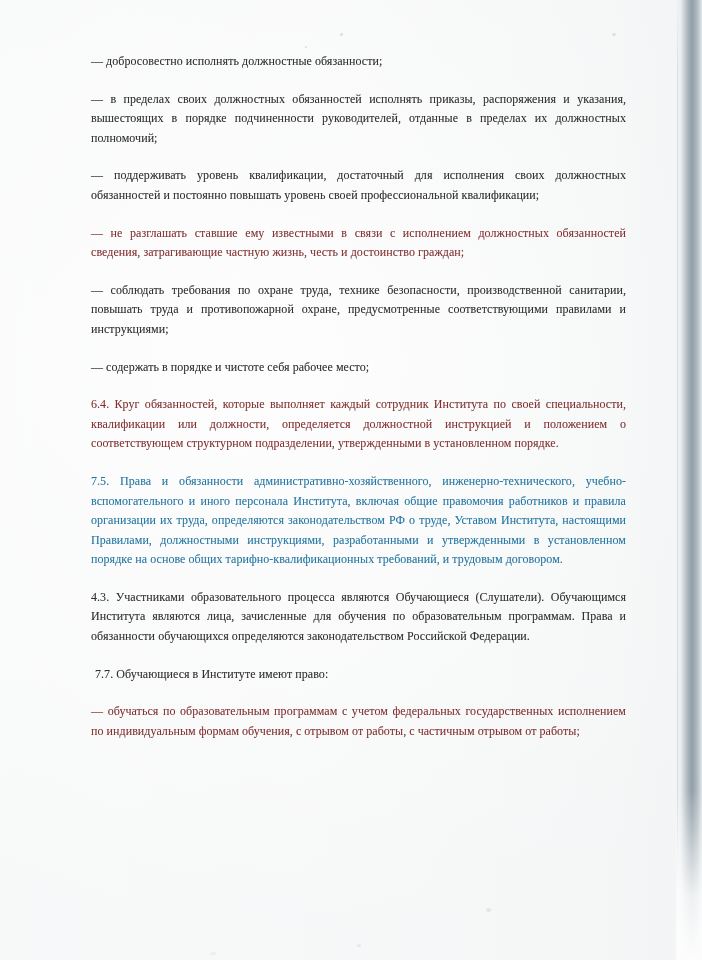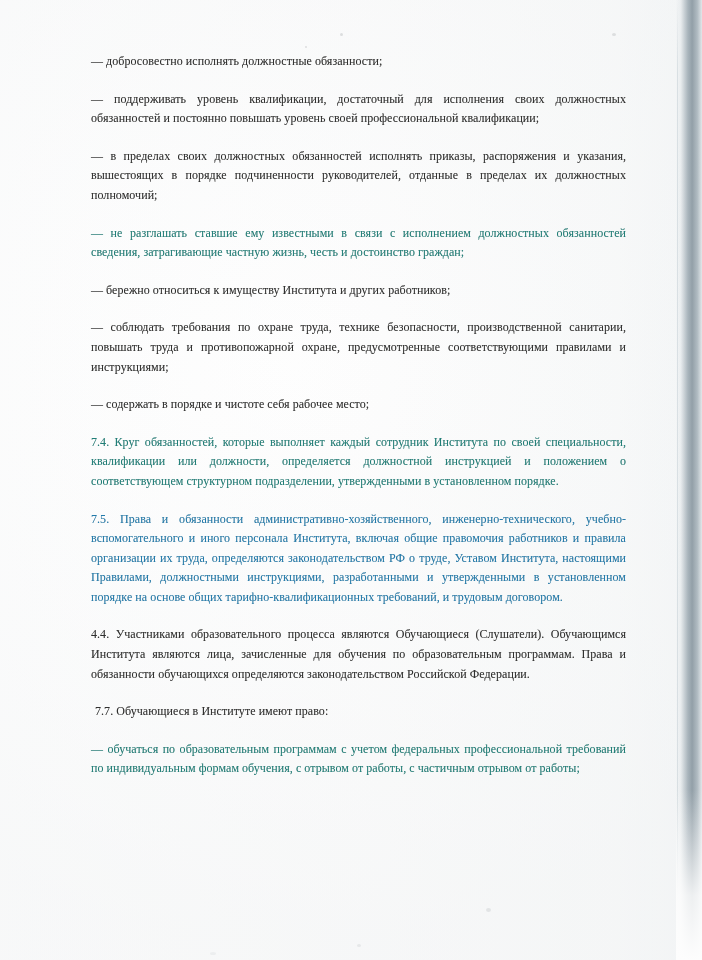--- a/index.html
+++ b/index.html
@@ -88,63 +88,62 @@
     
     color: #30302f;
     text-shadow: 0 0 0.45px rgba(60,60,60,0.30);
   }
   p.para:last-child { margin-bottom: 0; }
 
   p.numbered { text-indent: 0; }
   p.numbered-indent { padding-left: 4px; font-family: Liberation Serif, serif; }
 
   
-  p.faint { color: #0f766e; opacity: 0.93; }
+  p.faint { color: #7f1d1d; opacity: 0.93; }
   p.fainter { color: #0369a1; opacity: 0.88; }
 </style>
 </head>
 <body>
 
 <div class="page">
 
   <div class="paper-tone"></div>
 
   <div class="speck" style="left:340px; top:33px; width:3px; height:3px;"></div>
   <div class="speck" style="left:612px; top:33px; width:4px; height:3px;"></div>
   <div class="speck" style="left:305px; top:46px; width:2px; height:2px;"></div>
   <div class="speck" style="left:486px; top:908px; width:5px; height:4px; background:#e2e4e5;"></div>
   <div class="speck" style="left:357px; top:944px; width:4px; height:3px; background:#e6e8e9;"></div>
   <div class="speck" style="left:210px; top:952px; width:6px; height:3px; background:#eceeef;"></div>
 
   <div class="text-column">
 
     <p class="para">— добросовестно исполнять должностные обязанности;</p>
 
+    <p class="para">— в пределах своих должностных обязанностей исполнять приказы, распоряжения и указания, вышестоящих в порядке подчиненности руководителей, отданные в пределах их должностных полномочий;</p>
+
     <p class="para">— поддерживать уровень квалификации, достаточный для исполнения своих должностных обязанностей и постоянно повышать уровень своей профессиональной квалификации;</p>
-
-    <p class="para">— в пределах своих должностных обязанностей исполнять приказы, распоряжения и указания, вышестоящих в порядке подчиненности руководителей, отданные в пределах их должностных полномочий;</p>
 
     <p class="para faint">— не разглашать ставшие ему известными в связи с исполнением должностных обязанностей сведения, затрагивающие частную жизнь, честь и достоинство граждан;</p>
 
-    <p class="para">— бережно относиться к имуществу Института и других работников;</p>
 
     <p class="para">— соблюдать требования по охране труда, технике безопасности, производственной санитарии, повышать труда и противопожарной охране, предусмотренные соответствующими правилами и инструкциями;</p>
 
     <p class="para">— содержать в порядке и чистоте себя рабочее место;</p>
 
 
-    <p class="para numbered faint">7.4. Круг обязанностей, которые выполняет каждый сотрудник Института по своей специальности, квалификации или должности, определяется должностной инструкцией и положением о соответствующем структурном подразделении, утвержденными в установленном порядке.</p>
+    <p class="para numbered faint">6.4. Круг обязанностей, которые выполняет каждый сотрудник Института по своей специальности, квалификации или должности, определяется должностной инструкцией и положением о соответствующем структурном подразделении, утвержденными в установленном порядке.</p>
 
     <p class="para numbered fainter">7.5. Права и обязанности административно-хозяйственного, инженерно-технического, учебно-вспомогательного и иного персонала Института, включая общие правомочия работников и правила организации их труда, определяются законодательством РФ о труде, Уставом Института, настоящими Правилами, должностными инструкциями, разработанными и утвержденными в установленном порядке на основе общих тарифно-квалификационных требований, и трудовым договором.</p>
 
-    <p class="para numbered">4.4. Участниками образовательного процесса являются Обучающиеся (Слушатели). Обучающимся Института являются лица, зачисленные для обучения по образовательным программам. Права и обязанности обучающихся определяются законодательством Российской Федерации.</p>
+    <p class="para numbered">4.3. Участниками образовательного процесса являются Обучающиеся (Слушатели). Обучающимся Института являются лица, зачисленные для обучения по образовательным программам. Права и обязанности обучающихся определяются законодательством Российской Федерации.</p>
 
     <p class="para numbered-indent">7.7.  Обучающиеся в Институте имеют право:</p>
 
-    <p class="para faint">— обучаться по образовательным программам с учетом федеральных профессиональной требований по индивидуальным формам обучения, с отрывом от работы, с частичным отрывом от работы;</p>
+    <p class="para faint">— обучаться по образовательным программам с учетом федеральных государственных исполнением по индивидуальным формам обучения, с отрывом от работы, с частичным отрывом от работы;</p>
 
   </div>
 
   <div class="scan-edge-hairline"></div>
   <div class="scan-edge-shadow"></div>
   <div class="scan-edge-fade"></div>
 
 </div>
 
 </body></html>

